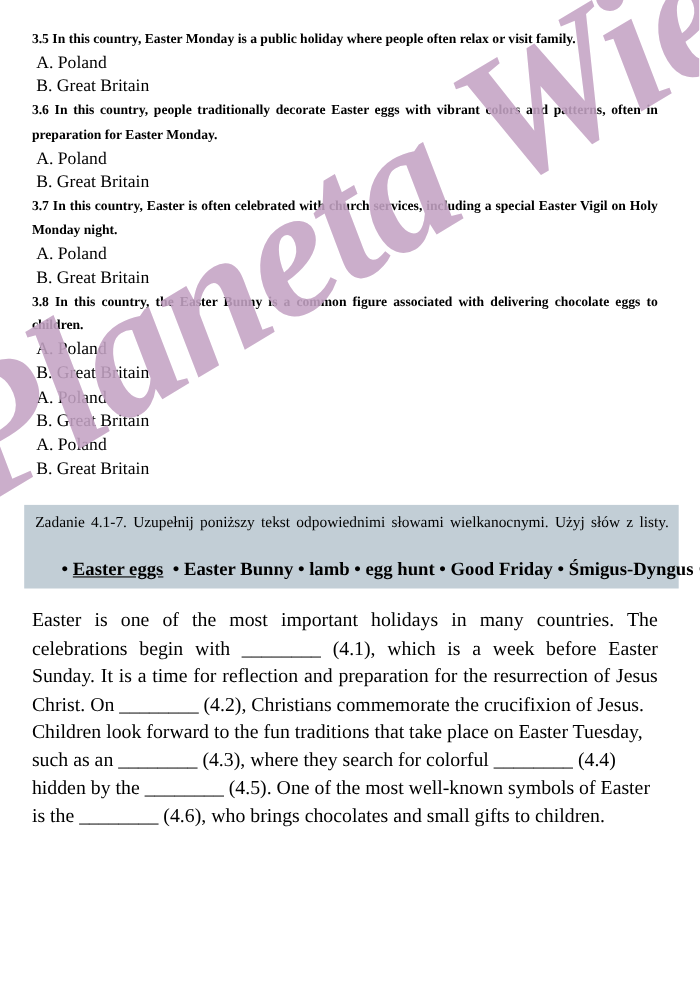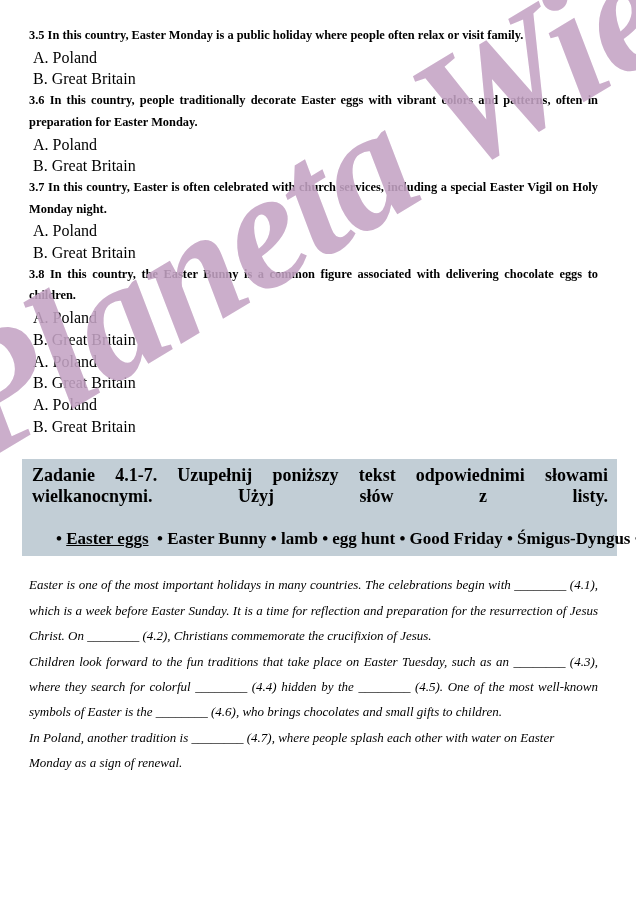--- a/index.html
+++ b/index.html
@@ -82,22 +82,22 @@
   
   #task-box {
     position: relative;
     margin: 0 0 0 22px;
     width: 595px;
     background: #c2ced6;
     padding: 6px 0 7px 0;
     box-sizing: border-box;
   }
   .task-instruction {
-    font-weight: 700;
-    font-size: 18px;
+    font-weight: 400;
+    font-size: 14px;
     line-height: 21px;
     text-align: justify;
     text-justify: inter-word;
     margin: 0;
     padding: 0 9px 0 10px;
   }
   .task-instruction::after {
     content: "";
     display: inline-block;
     width: 100%;
@@ -116,26 +116,25 @@
   .word-bank .wb-first {
     text-decoration: underline;
   }
 
   
   #passage {
     padding: 0 19px 0 29px;
   }
   .passage-para {
     font-weight: 400;
-    font-size: 13px;
+    font-size: 18px;
     line-height: 25.4px;
     text-align: justify;
     text-justify: inter-word;
     margin: 0;
-    font-style: italic;
   }
   .passage-para:last-child {
     text-align: left;
   }
   .spacer-16 { height: 16px; }
   .spacer-22 { height: 22px; }
   .spacer-9  { height: 9px; }
 </style>
 </head>
 <body>
@@ -185,21 +184,20 @@
     <div id="task-box">
       <p class="task-instruction">Zadanie 4.1-7. Uzupełnij poniższy tekst odpowiednimi słowami wielkanocnymi. Użyj słów z listy.</p>
       <p class="word-bank"><span class="bullet">• </span><span class="wb-first">Easter eggs</span><span>&nbsp;&nbsp;</span><span class="bullet">• </span><span>Easter Bunny</span><span> </span><span class="bullet">• </span><span>lamb</span><span> </span><span class="bullet">• </span><span>egg hunt</span><span> </span><span class="bullet">• </span><span>Good Friday</span><span> </span><span class="bullet">• </span><span>Śmigus-Dyngus</span><span> </span><span class="bullet">• </span><span>Holy Week</span></p>
     </div>
 
     <div class="spacer-16"></div>
 
     <div id="passage">
       <p class="passage-para">Easter is one of the most important holidays in many countries. The celebrations begin with ________ (4.1), which is a week before Easter Sunday. It is a time for reflection and preparation for the resurrection of Jesus Christ. On ________ (4.2), Christians commemorate the crucifixion of Jesus.</p>
       <p class="passage-para">Children look forward to the fun traditions that take place on Easter Tuesday, such as an ________ (4.3), where they search for colorful ________ (4.4) hidden by the ________ (4.5). One of the most well-known symbols of Easter is the ________ (4.6), who brings chocolates and small gifts to children.</p>
-      <p class="passage-para">In Poland, another tradition is ________ (4.7), where people splash each other with water on Easter Monday as a sign of renewal.</p>
     </div>
 
   </div>
 
   <div id="watermark-layer">
     <div id="wm-main" class="watermark-text">Planeta Wiedzy</div>
   </div>
 
 </div>
 

